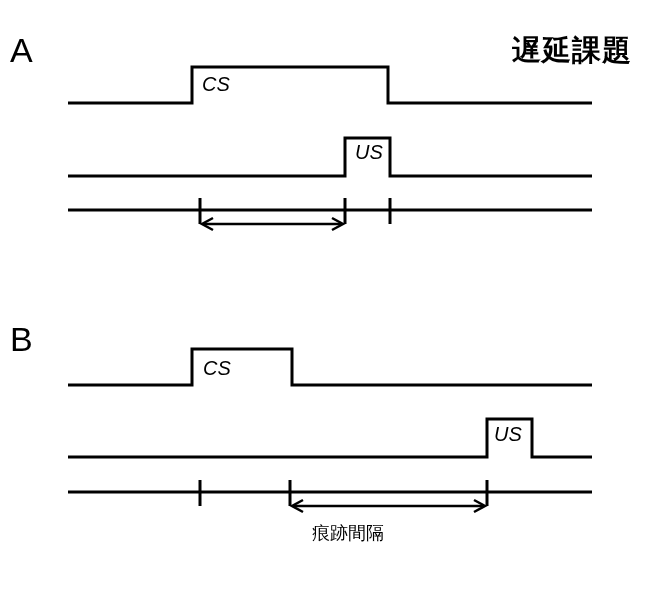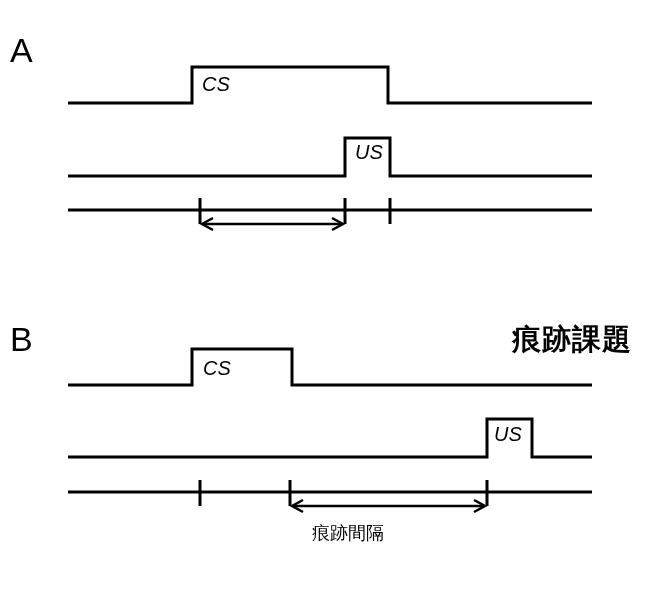--- a/index.html
+++ b/index.html
@@ -110,22 +110,22 @@
       <g stroke-width="2.5">
         <line x1="293" y1="506" x2="484" y2="506"></line>
         <polyline points="303,500 292,506 303,512" fill="none"></polyline>
         <polyline points="474,500 485,506 474,512" fill="none"></polyline>
       </g>
 
     </g>
   </svg>
 
   <div class="panel-letter a">A</div>
+  <div class="panel-title a">遅延課題</div>
   <div class="wave-label lbl-cs-a">CS</div>
   <div class="wave-label lbl-us-a">US</div>
 
   <div class="panel-letter b">B</div>
-  <div class="panel-title b">痕跡課題</div>
   <div class="wave-label lbl-cs-b">CS</div>
   <div class="wave-label lbl-us-b">US</div>
   <div class="interval-label lbl-trace">痕跡間隔</div>
 
 </div>
 
 </body></html>

